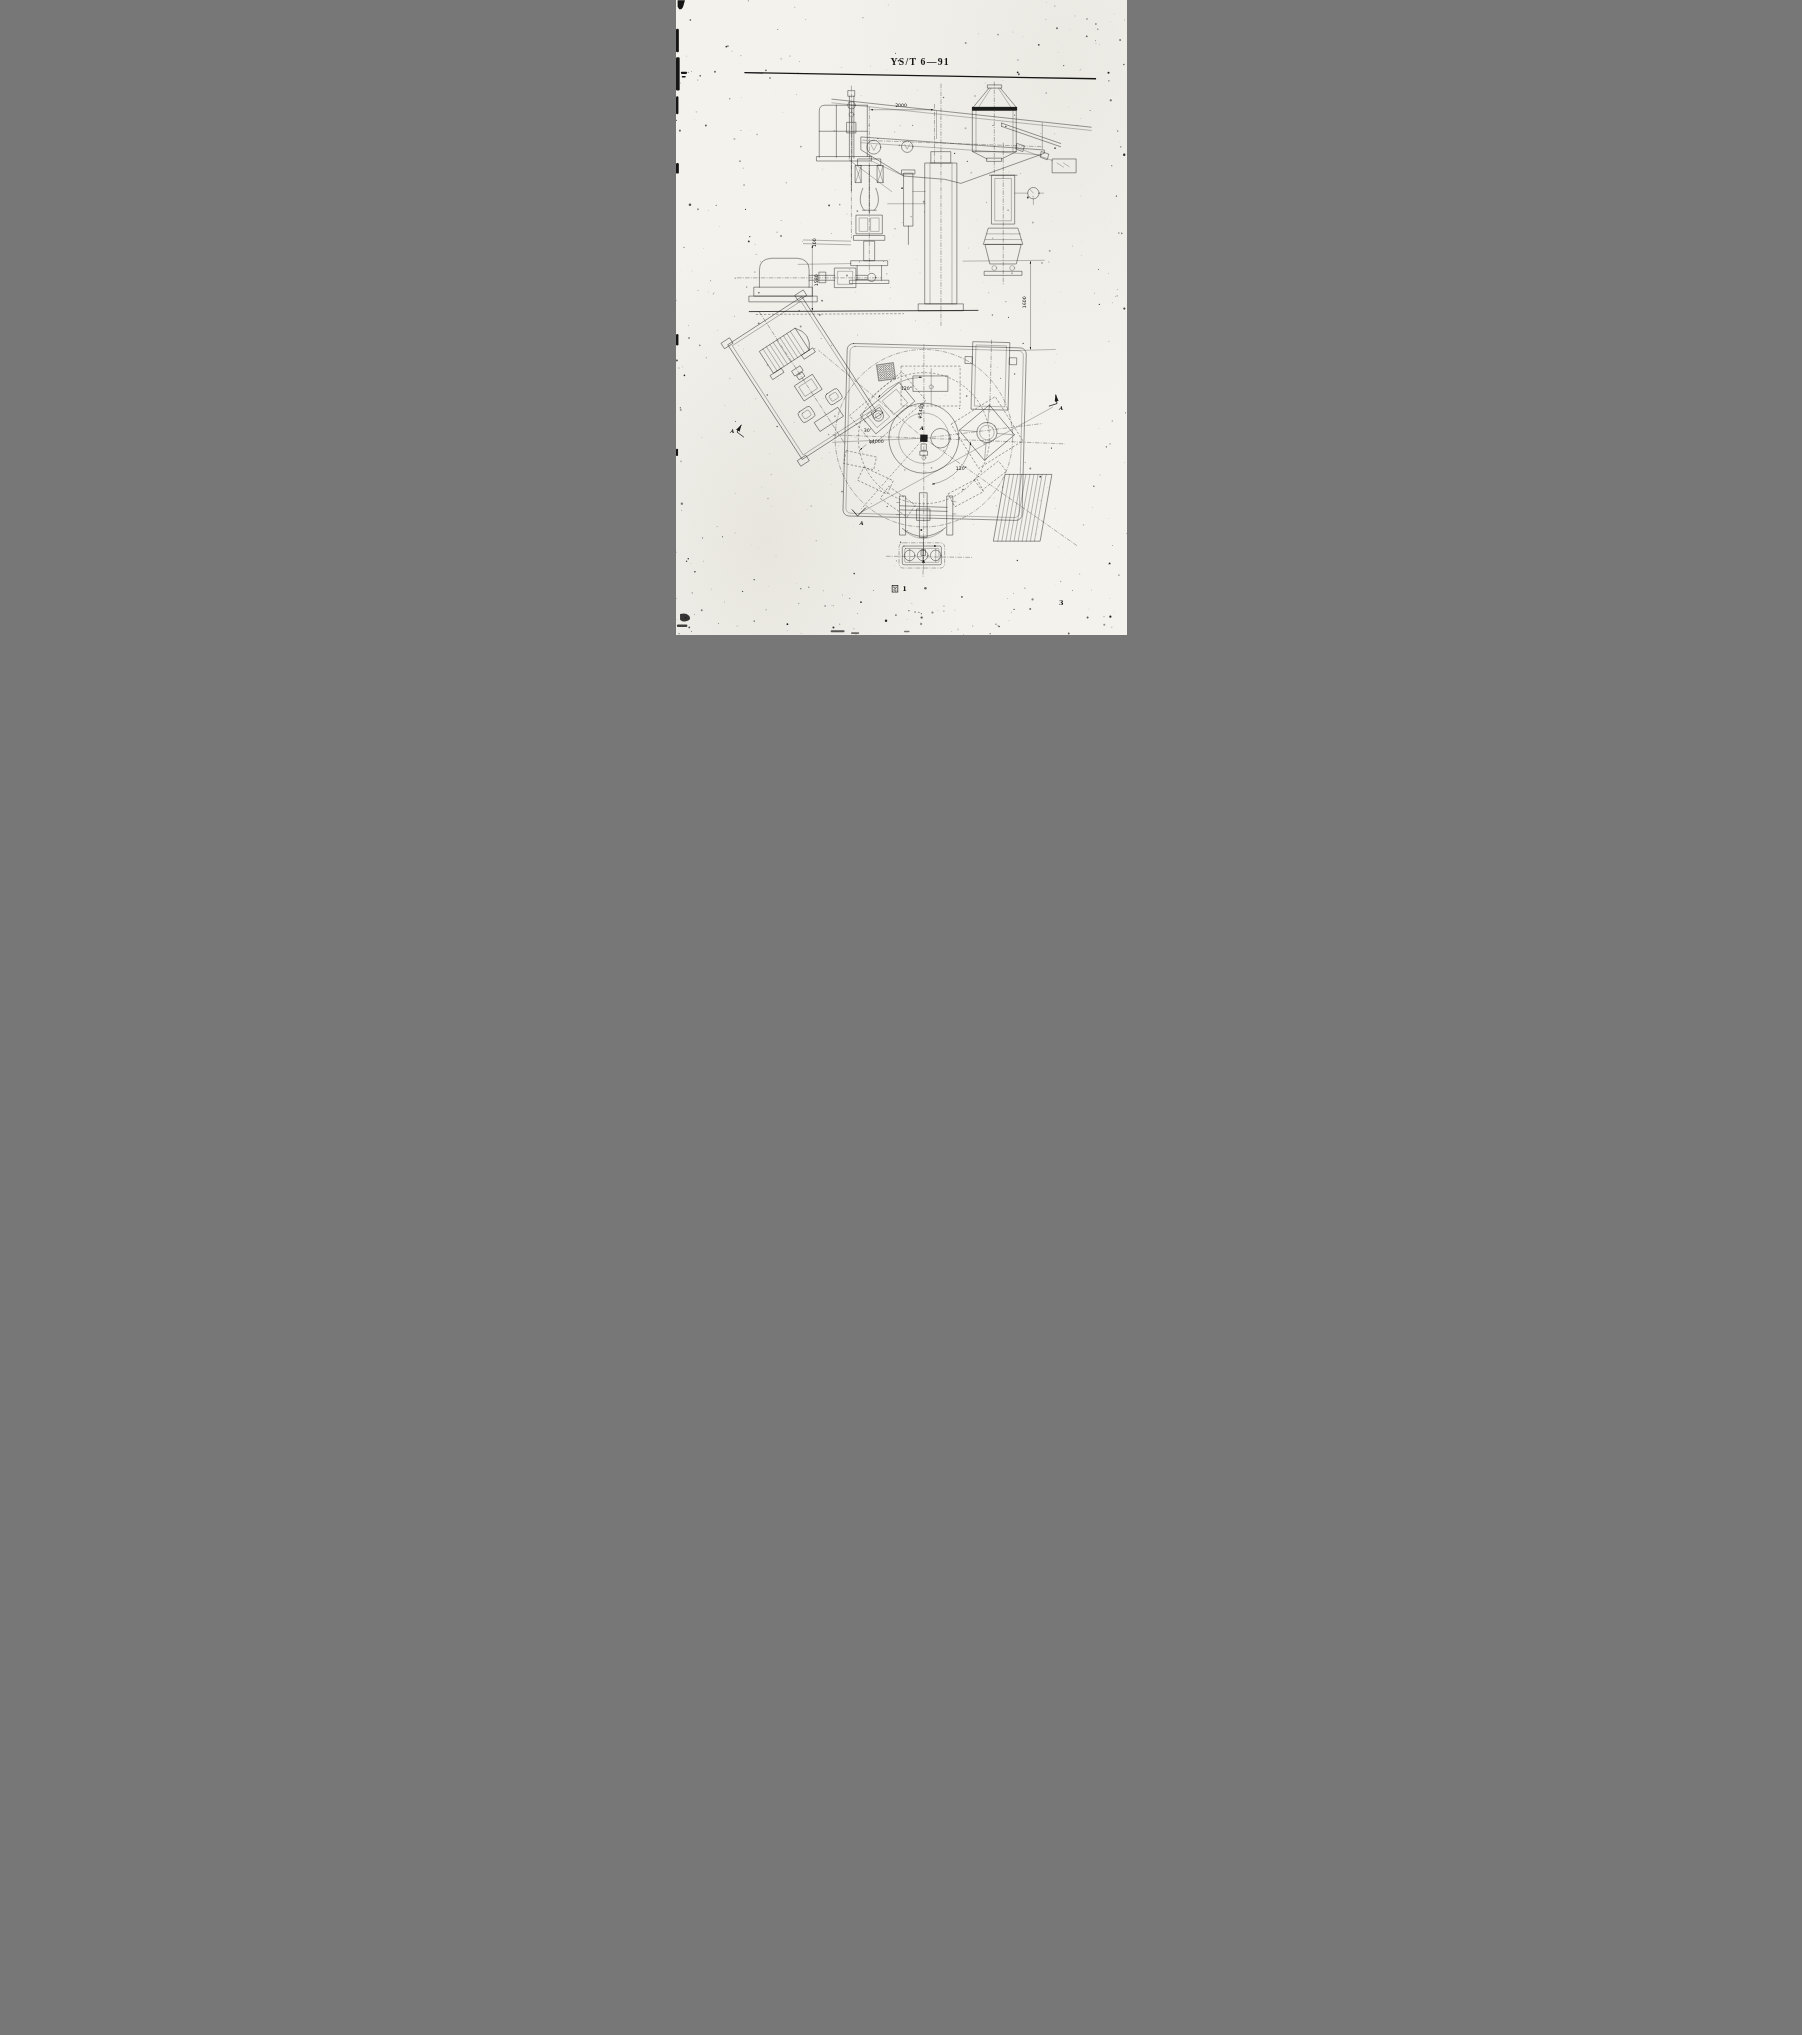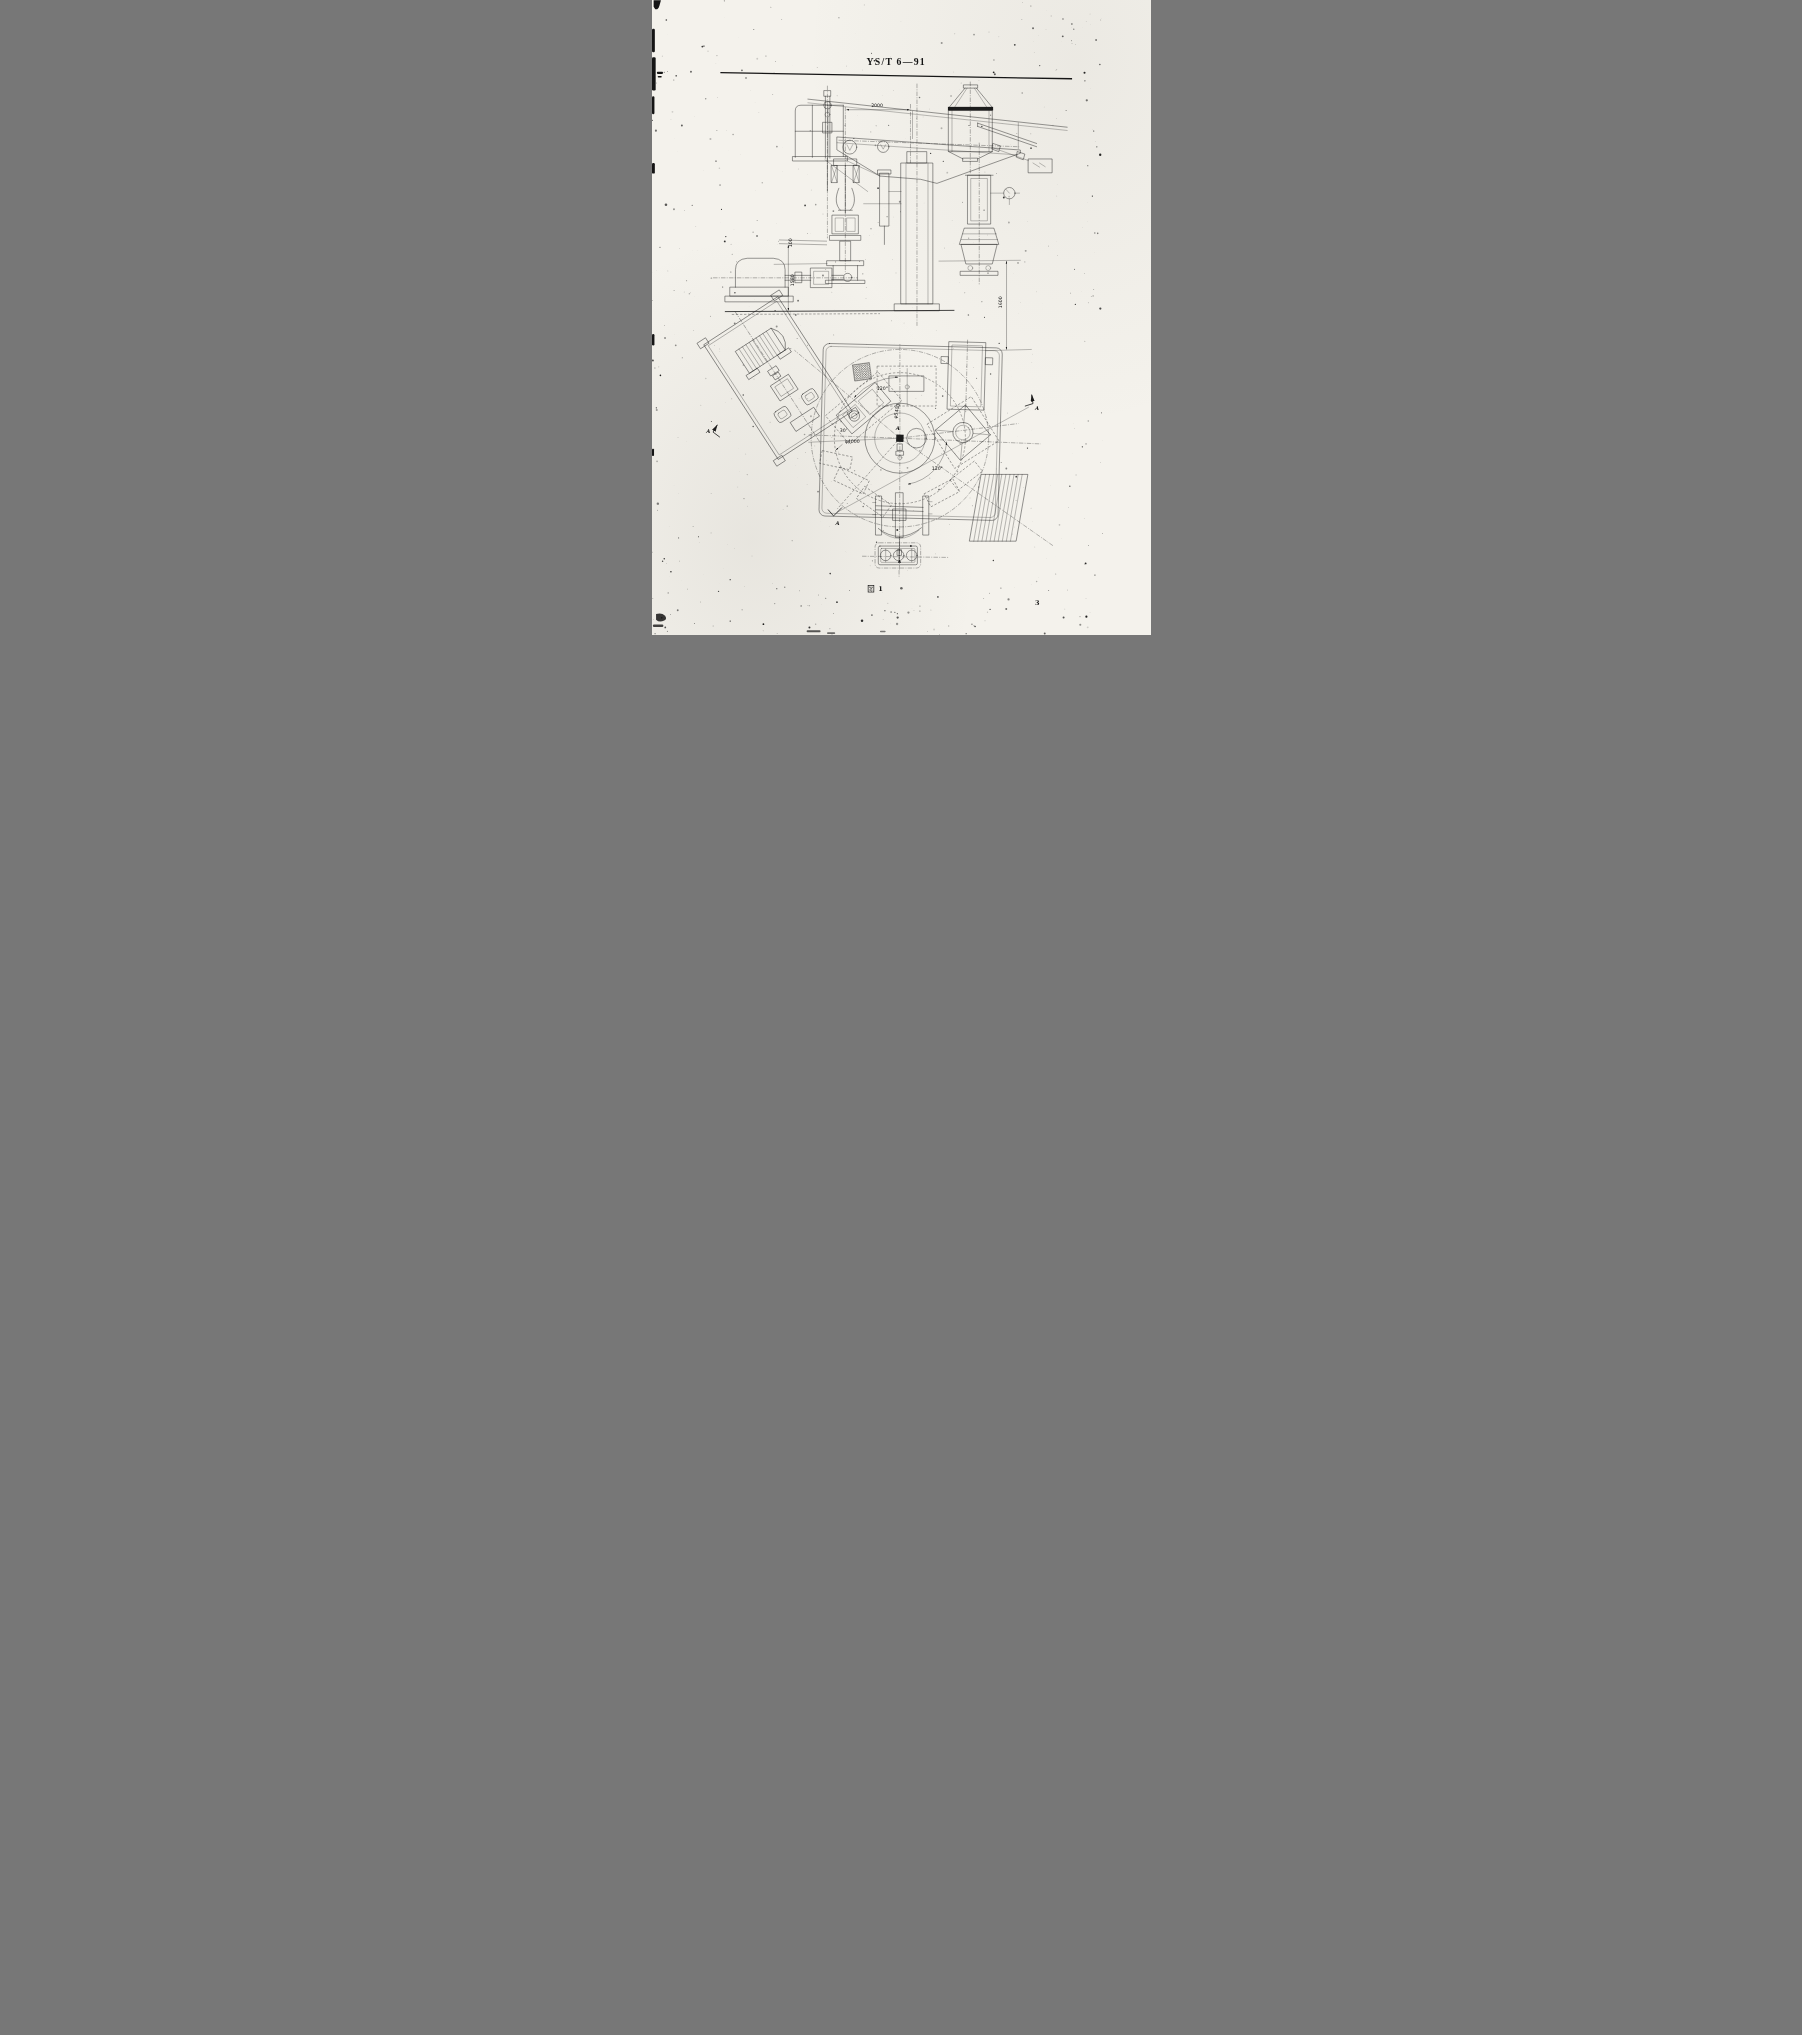--- a/index.html
+++ b/index.html
@@ -4,21 +4,20 @@
 <style>
   html,body{margin:0;padding:0;background:#777;}
   .page{
     position:relative;width:451px;height:635px;margin:0 auto;
     background:
       radial-gradient(ellipse at 20% 85%, rgba(120,115,105,.10), rgba(0,0,0,0) 40%),
       radial-gradient(ellipse at 85% 10%, rgba(120,115,105,.07), rgba(0,0,0,0) 45%),
       #f4f2ec;
     overflow:hidden;
     font-family:"DejaVu Sans",sans-serif;
-    padding-left:48px;
   }
   svg{position:absolute;left:0;top:0;}
   .ln{fill:none;stroke:#1c1c1c;stroke-width:1.1;stroke-linecap:round;stroke-linejoin:round}
   .tk{fill:none;stroke:#1c1c1c;stroke-width:2;stroke-linecap:round}
   .thin{stroke-width:.7}
   .cl{fill:none;stroke:#1c1c1c;stroke-width:.8;stroke-dasharray:11 3 2.5 3}
   .dsh{fill:none;stroke:#1c1c1c;stroke-width:.9;stroke-dasharray:6 4}
   .dim{fill:none;stroke:#1c1c1c;stroke-width:.8}
   .sol{fill:#1c1c1c;stroke:none}
   text{fill:#141414;font-family:"DejaVu Sans",sans-serif}

